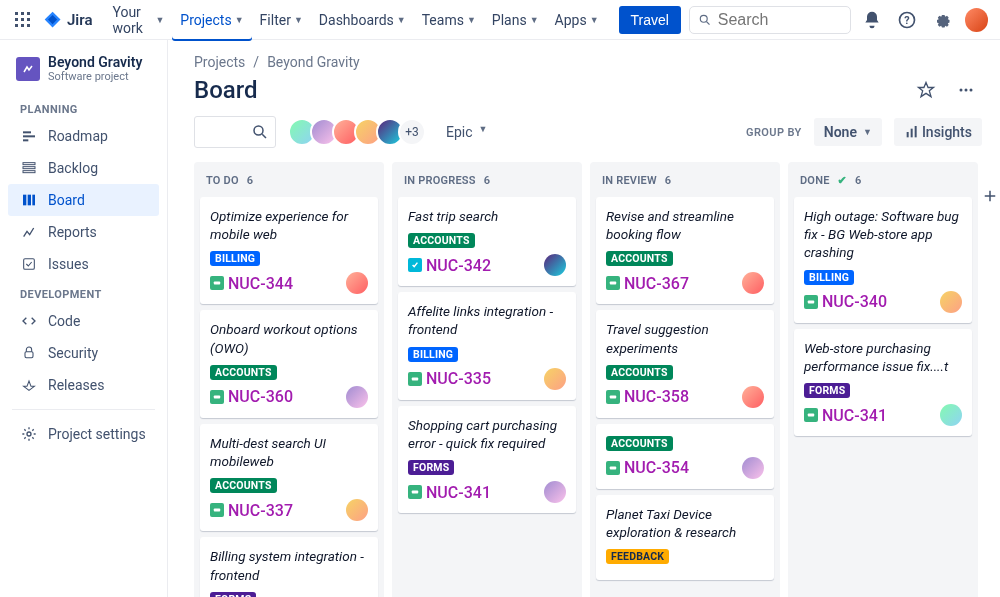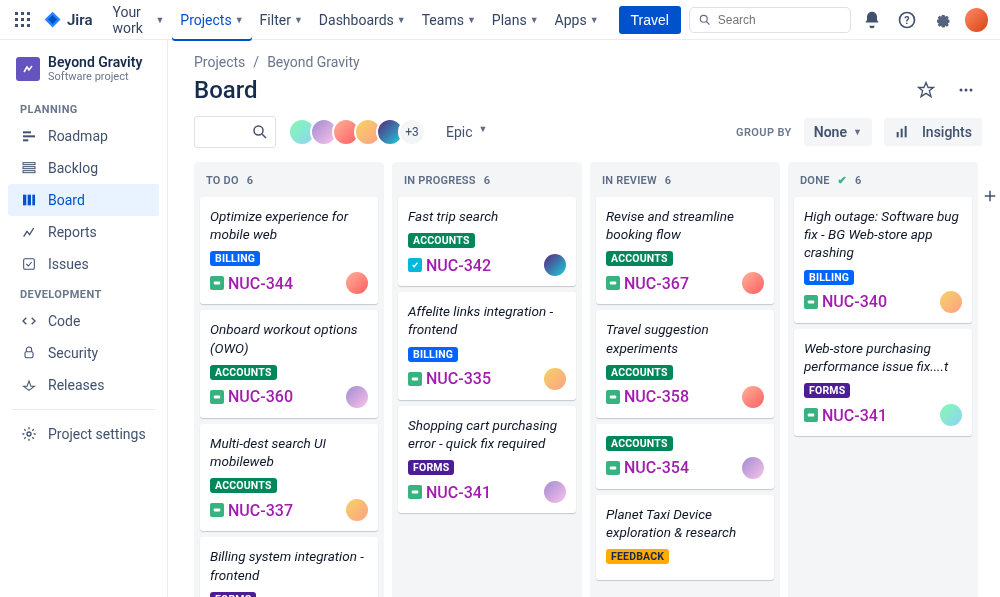--- a/index.html
+++ b/index.html
@@ -7,21 +7,21 @@
 .topnav { height: 40px; border-bottom: 1px solid #ebecf0; display: flex; align-items: center; padding: 0 12px; gap: 4px; }
 .apps-icon { width: 24px; height: 24px; display: flex; align-items: center; justify-content: center; cursor: pointer; }
 .jira-logo { display: flex; align-items: center; gap: 4px; margin: 0 8px 0 4px; cursor: pointer; }
 .jira-logo-text { color: #253858; font-weight: 600; font-size: 15px; }
 .nav-item { padding: 5px 8px; cursor: pointer; color: #344563; font-size: 14px; display: flex; align-items: center; gap: 3px; border-radius: 3px; }
 .nav-item.active { color: #0052CC; box-shadow: inset 0 -2px 0 #0052CC; }
 .nav-chev { font-size: 9px; color: #5E6C84; }
 .create-btn { background: #0052CC; color: #fff; border: none; padding: 6px 12px; border-radius: 3px; font-weight: 500; cursor: pointer; margin-left: 8px; font-size: 14px; }
 .nav-spacer { flex: 1; }
 .search-box { display: flex; align-items: center; background: #fff; border: 1px solid #dfe1e6; border-radius: 5px; padding: 4px 8px; width: 168px; gap: 6px; }
-.search-box input { border: none; outline: none; font-size: 12px; width: 100%; color: #5E6C84; }
+.search-box input { border: none; outline: none; font-size: 16px; width: 100%; color: #5E6C84; }
 .nav-icon { width: 28px; height: 28px; display: flex; align-items: center; justify-content: center; cursor: pointer; color: #42526E; border-radius: 50%; margin-left: 4px; }
 .avatar-sm { width: 24px; height: 24px; border-radius: 50%; background: linear-gradient(135deg,#ff8a65,#d84315); margin-left: 6px; cursor: pointer; }
 .layout { display: flex; height: 557px; }
 .sidebar { width: 168px; border-right: 1px solid #ebecf0; padding: 14px 8px; overflow-y: auto; }
 .project-head { display: flex; gap: 8px; padding: 0 8px 12px 8px; align-items: center; }
 .project-icon { width: 24px; height: 24px; background: #6554C0; border-radius: 3px; display: flex; align-items: center; justify-content: center; }
 .project-name { font-weight: 600; font-size: 14px; color: #172B4D; }
 .project-type { font-size: 11px; color: #6B778C; }
 .side-group-label { font-size: 11px; font-weight: 700; color: #6B778C; padding: 8px 12px 4px; letter-spacing: 0.4px; }
 .side-item { display: flex; align-items: center; gap: 10px; padding: 7px 12px; border-radius: 3px; cursor: pointer; color: #42526E; font-size: 14px; }
@@ -37,21 +37,21 @@
 .icon-btn { width: 32px; height: 32px; display: flex; align-items: center; justify-content: center; cursor: pointer; border-radius: 3px; color: #42526E; }
 .toolbar { display: flex; align-items: center; gap: 12px; margin-top: 10px; }
 .board-search { border: 1px solid #dfe1e6; border-radius: 3px; width: 82px; height: 32px; display: flex; align-items: center; padding: 0 6px; justify-content: flex-end; }
 .avatar-stack { display: flex; }
 .avatar-stack .av { width: 28px; height: 28px; border-radius: 50%; border: 2px solid #fff; margin-left: -6px; }
 .avatar-stack .av:first-child { margin-left: 0; }
 .av-more { width: 28px; height: 28px; border-radius: 50%; background: #F4F5F7; border: 2px solid #fff; margin-left: -6px; display: flex; align-items: center; justify-content: center; font-size: 12px; color: #42526E; }
 .toolbar-drop { display: flex; gap: 6px; padding: 6px 8px; cursor: pointer; color: #42526E; border-radius: 3px; }
 .toolbar-spacer { flex: 1; }
 .groupby-label { font-size: 11px; font-weight: 600; color: #6B778C; letter-spacing: 0.4px; }
-.insights-btn { display: flex; align-items: center; gap: 12px; background: #F4F5F7; padding: 6px 10px; border-radius: 3px; cursor: pointer; color: #42526E; font-weight: 500; }
+.insights-btn { display: flex; align-items: center; gap: 2px; background: #F4F5F7; padding: 6px 10px; border-radius: 3px; cursor: pointer; color: #42526E; font-weight: 500; }
 .none-drop { display: flex; align-items: center; gap: 6px; background: #F4F5F7; padding: 6px 10px; border-radius: 3px; cursor: pointer; color: #42526E; font-weight: 600; }
 .board-cols { display: flex; gap: 8px; margin-top: 14px; overflow-x: auto; height: 440px; }
 .col { background: #F4F5F7; border-radius: 4px; width: 190px; flex-shrink: 0; padding: 8px 6px; overflow-y: auto; }
 .col-head { display: flex; align-items: center; gap: 8px; padding: 4px 6px 10px; font-size: 11px; font-weight: 600; color: #5E6C84; letter-spacing: 0.2px; }
 .col-count { color: #5E6C84; }
 .done-check { color: #36B37E; }
 .card { background: #fff; border-radius: 3px; box-shadow: 0 1px 1px rgba(9,30,66,0.2); padding: 10px; margin-bottom: 6px; cursor: pointer; }
 .card-title { font-size: 13.5px; color: #0f172a; line-height: 1.35; margin-bottom: 6px; font-style: italic; }
 .tag { display: inline-block; font-size: 10.5px; font-weight: 700; padding: 1px 5px; border-radius: 3px; color: #fff; margin-bottom: 6px; letter-spacing: 0.2px; }
 .tag-billing { background: #0065FF; }

